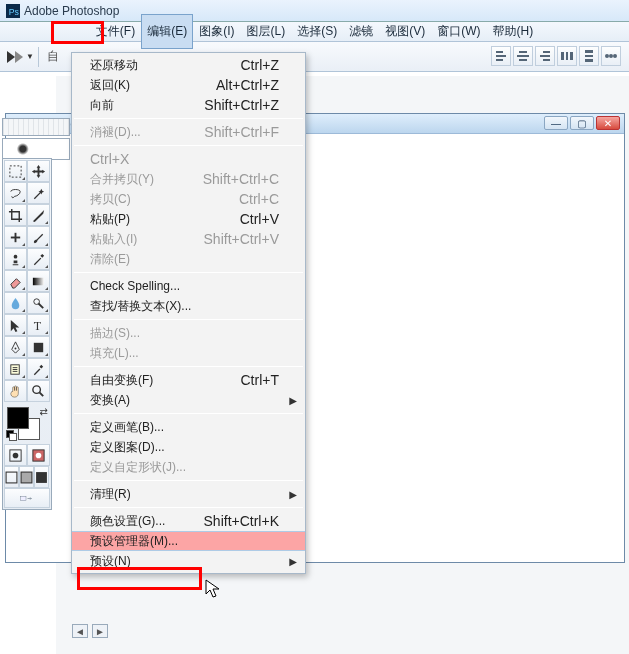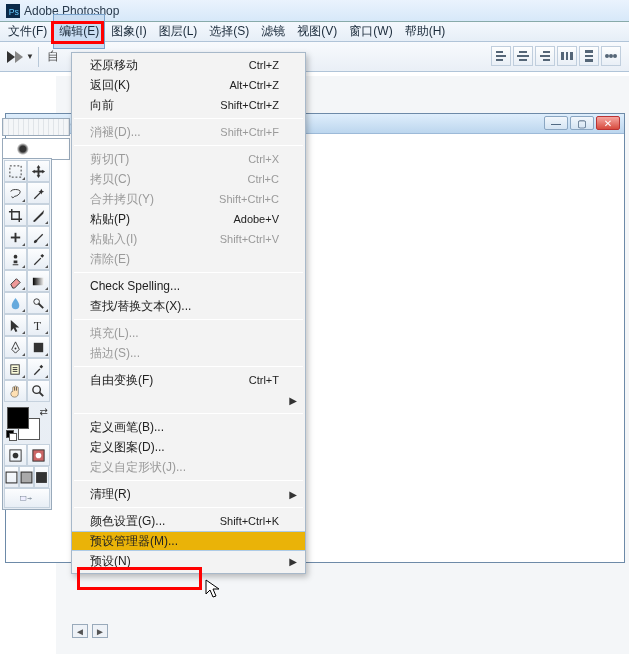--- a/index.html
+++ b/index.html
@@ -2,45 +2,45 @@
 <html><head>
   <meta charset="utf-8">
   <style>
     * { box-sizing: border-box; margin: 0; padding: 0; }
     body { font-family: "Microsoft YaHei", "SimSun", Arial, sans-serif; font-size: 12px; background: #fff; width: 629px; height: 654px; position: relative; overflow: hidden; }
 
     .titlebar { height: 22px; background: linear-gradient(#eaf3fd, #d7e8f9); border-bottom: 1px solid #8aa; display: flex; align-items: center; padding: 4px 6px; }
     .titlebar-icon { width: 14px; height: 14px; margin-right: 4px; }
     .titlebar-text { color: #2a3b4d; }
 
-    .menubar { height: 20px; background: linear-gradient(#f4f8fd,#e6eef7); border-bottom: 1px solid #b0c4d8; display: flex; align-items: center; padding: 0 2px; }
+    .menubar { height: 20px; background: linear-gradient(#f4f8fd,#e6eef7); border-bottom: 1px solid #b0c4d8; display: flex; align-items: center; padding: 0 2px; justify-content: center; }
     .menuitem { padding: 2px 6px; color: #1a2a3a; cursor: default; }
     .menuitem.open { background: #c9ddf2; border: 1px solid #7aa3cc; padding: 8px 5px; }
 
     .highlight-red { border: 3px solid #ff0000; position: absolute; pointer-events: none; z-index: 50; }
     .hl-edit { left: 51px; top: 21px; width: 53px; height: 23px; }
     .hl-preset { left: 77px; top: 567px; width: 125px; height: 23px; }
 
     .optionsbar { height: 30px; background: linear-gradient(#f8fafd,#e9eff6); border-bottom: 1px solid #b0c4d8; display: flex; align-items: center; padding: 0 6px; }
     .opt-arrow { display:inline-flex; align-items:center; gap:2px; }
     .mini-tri { font-size: 8px; color:#333; }
     .sep { width:1px; height:20px; background:#b8c8d8; margin:0 4px; }
     .optionsbar-label { color:#555; margin:0 4px; }
 
     .right-options-icons { position:absolute; right:8px; top:46px; display:flex; gap:2px; }
     .ribbon-ic { width:20px; height:20px; border:1px solid #c0cedd; background:linear-gradient(#fdfefe,#e9eff6); display:flex; align-items:center; justify-content:center; }
     .ribbon-ic svg { width:14px; height:14px; }
 
     .dropdown { position: absolute; left: 71px; top: 52px; width: 235px; background: #f3f3f3; border: 1px solid #a7b8c9; box-shadow: 2px 3px 6px rgba(0,0,0,.25); z-index: 40; padding: 2px 0; }
     .dd-row { display: flex; align-items: center; height: 20px; padding: 0 26px 0 18px; position: relative; cursor: default; }
     .dd-row .label { flex: 1; color: #222; }
-    .dd-row .sc { color: #222; font-size: 11px; }
+    .dd-row .sc { color: #222; font-size: 14px; }
     .dd-row .sub-arrow { position: absolute; right: 8px; font-size: 10px; color:#333; }
     .dd-row.disabled .label, .dd-row.disabled .sc { color: #9a9a9a; }
-    .dd-row.hover { background: #eab308; border-top:1px solid #aecbe6; border-bottom:1px solid #aecbe6; height:20px; }
+    .dd-row.hover { background: #fca5a5; border-top:1px solid #aecbe6; border-bottom:1px solid #aecbe6; height:20px; }
     .dd-sep { height: 1px; background: #d0d0d0; margin: 3px 2px; border-top:1px solid #fff; }
 
     .doc-window { position:absolute; left: 5px; top: 113px; width: 620px; height: 450px; background:#fff; border:1px solid #6d8aa8; }
     .doc-title { height: 20px; background: linear-gradient(#dfeefc,#bcd6ee); border-bottom:1px solid #9dbad8; display:flex; align-items:center; padding:0 6px; color:#1e3a5a; position:relative; }
     .doc-title-text { flex:1; overflow:hidden; white-space:nowrap; }
     .winbtns { position:absolute; right:4px; top:2px; display:flex; gap:2px; }
     .winbtn { width:24px; height:14px; border:1px solid #8aa6c2; border-radius:2px; display:flex; align-items:center; justify-content:center; font-size:10px; background:linear-gradient(#f2f7fc,#d4e4f3); }
     .winbtn.close { background:linear-gradient(#f6a6a0,#d74b3e); color:#fff; border-color:#b33; }
     .doc-canvas { position:absolute; left:0; top:20px; right:0; bottom:0; background:#ffffff; }
 
@@ -389,62 +389,62 @@
       <span class="label">向前</span>
       <span class="sc">Shift+Ctrl+Z</span>
     </div>
   <div class="dd-sep"></div>
   <div class="dd-row disabled">
       <span class="label">消褪(D)...</span>
       <span class="sc">Shift+Ctrl+F</span>
     </div>
   <div class="dd-sep"></div>
   <div class="dd-row disabled">
-      <span class="label">剪切(T)</span>
       <span class="sc">Ctrl+X</span>
+    </div>
+  <div class="dd-row disabled">
+      <span class="label">合并拷贝(Y)</span>
+      <span class="sc">Shift+Ctrl+C</span>
     </div>
   <div class="dd-row disabled">
       <span class="label">拷贝(C)</span>
       <span class="sc">Ctrl+C</span>
     </div>
-  <div class="dd-row disabled">
-      <span class="label">合并拷贝(Y)</span>
-      <span class="sc">Shift+Ctrl+C</span>
-    </div>
   <div class="dd-row">
       <span class="label">粘贴(P)</span>
-      <span class="sc">Adobe+V</span>
+      <span class="sc">Ctrl+V</span>
     </div>
   <div class="dd-row disabled">
       <span class="label">粘贴入(I)</span>
       <span class="sc">Shift+Ctrl+V</span>
     </div>
   <div class="dd-row disabled">
       <span class="label">清除(E)</span>
     </div>
   <div class="dd-sep"></div>
   <div class="dd-row">
       <span class="label">Check Spelling...</span>
     </div>
   <div class="dd-row">
       <span class="label">查找/替换文本(X)...</span>
     </div>
   <div class="dd-sep"></div>
   <div class="dd-row disabled">
+      <span class="label">描边(S)...</span>
+    </div>
+  <div class="dd-row disabled">
       <span class="label">填充(L)...</span>
-    </div>
-  <div class="dd-row disabled">
-      <span class="label">描边(S)...</span>
     </div>
   <div class="dd-sep"></div>
   <div class="dd-row">
       <span class="label">自由变换(F)</span>
       <span class="sc">Ctrl+T</span>
     </div>
   <div class="dd-row">
+      <span class="label">变换(A)</span>
       <span class="sub-arrow">▶</span>
     </div>
   <div class="dd-sep"></div>
   <div class="dd-row">
       <span class="label">定义画笔(B)...</span>
     </div>
   <div class="dd-row">
       <span class="label">定义图案(D)...</span>
     </div>
   <div class="dd-row disabled">

